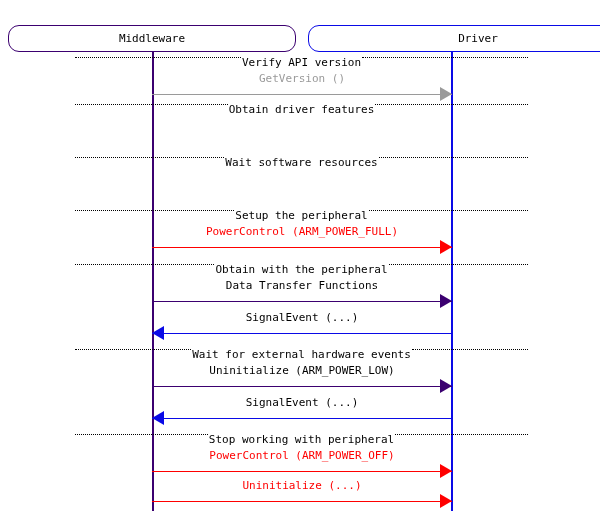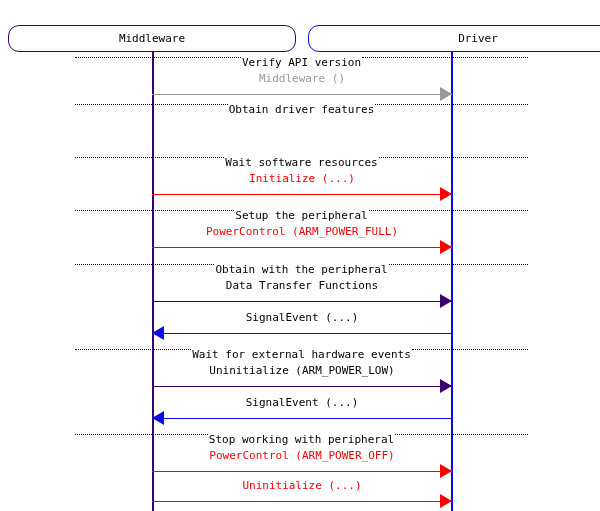--- a/index.html
+++ b/index.html
@@ -160,40 +160,35 @@
 
   <div id="lifeline-middleware" class="lifeline"></div>
   <div id="lifeline-driver" class="lifeline"></div>
 
   <div class="section-divider" style="top:57px">
     <span class="rule"></span>
     <span class="caption">Verify API version</span>
     <span class="rule"></span>
   </div>
   <div class="message dir-right c-gray" style="top:72px">
-    <span class="msg-label">Middleware ()</span>
+    <span class="msg-label">GetVersion ()</span>
     <span class="msg-line"></span>
     <span class="msg-head"></span>
   </div>
 
   <div class="section-divider" style="top:104px">
     <span class="rule"></span>
     <span class="caption">Obtain driver features</span>
     <span class="rule"></span>
   </div>
 
   <div class="section-divider" style="top:157px">
     <span class="rule"></span>
     <span class="caption">Wait software resources</span>
     <span class="rule"></span>
-  </div>
-  <div class="message dir-right c-red" style="top:172px">
-    <span class="msg-label">Initialize (...)</span>
-    <span class="msg-line"></span>
-    <span class="msg-head"></span>
   </div>
 
   <div class="section-divider" style="top:210px">
     <span class="rule"></span>
     <span class="caption">Setup the peripheral</span>
     <span class="rule"></span>
   </div>
   <div class="message dir-right c-red" style="top:225px">
     <span class="msg-label">PowerControl (ARM_POWER_FULL)</span>
     <span class="msg-line"></span>

